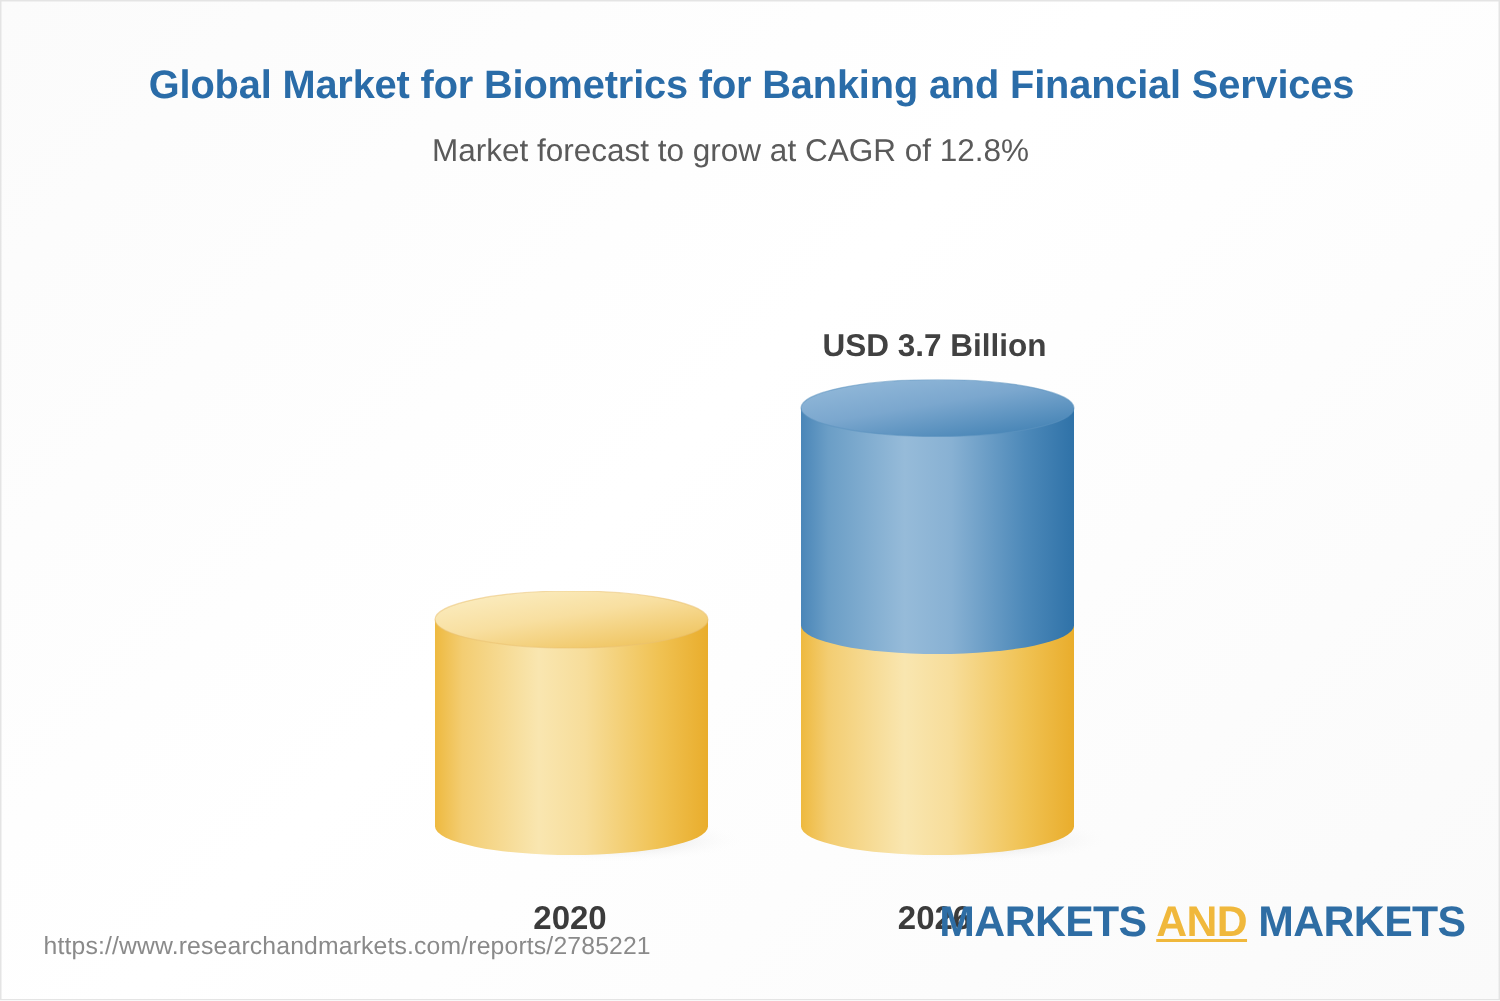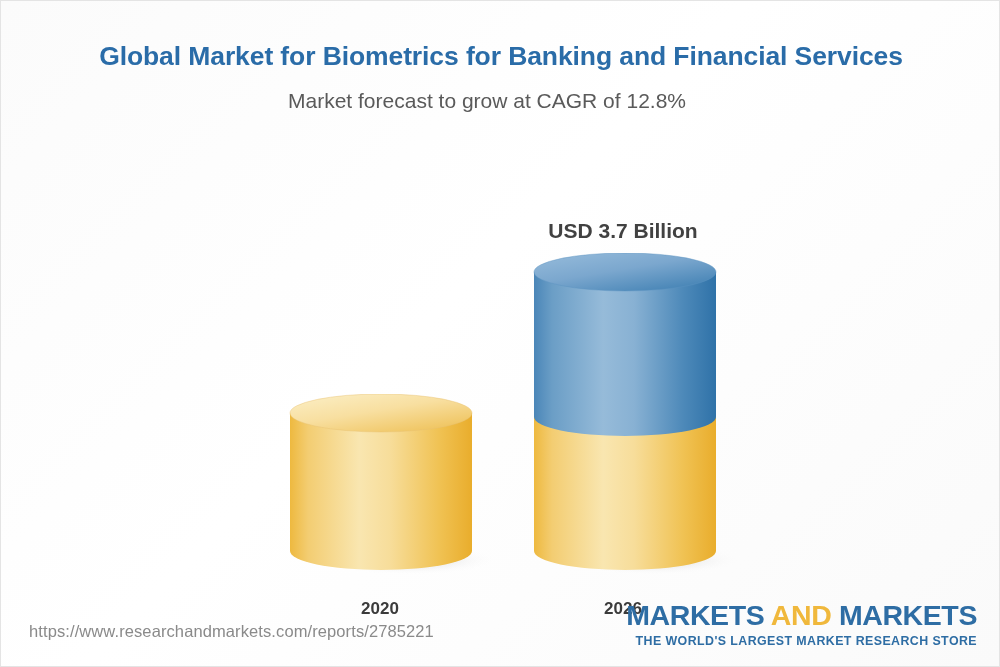--- a/index.html
+++ b/index.html
@@ -75,21 +75,21 @@
   .cylinder {
     position: absolute;
     bottom: 0;
   }
 
   
   .cat-label {
     position: absolute;
     left: 50%;
     transform: translateX(-50%);
-    font-size: 17px;
+    font-size: 22px;
     font-weight: bold;
     color: #3b3b3b;
     white-space: nowrap;
   }
 
   
   #footer-url {
     position: absolute;
     left: 28px;
     top: 621px;
@@ -105,21 +105,21 @@
     text-align: right;
   }
   #logo-wordmark {
     font-size: 28.5px;
     font-weight: bold;
     letter-spacing: -0.4px;
     line-height: 1.0;
     white-space: nowrap;
   }
   .logo-blue { color: #2e6da4; }
-  .logo-gold { color: #f0b83c; }
+  .logo-gold { color: #f0b83c; text-decoration: underline; }
   #logo-tagline {
     margin-top: 4px;
     font-size: 12.4px;
     font-weight: bold;
     color: #2e6da4;
     letter-spacing: 0.42px;
     white-space: nowrap;
   }
 </style>
 </head>
@@ -219,16 +219,15 @@
 
       <div class="cat-label" style="top:408px;">2026</div>
     </div>
 
   </div>
 
   <div id="footer-url">https://www.researchandmarkets.com/reports/2785221</div>
 
   <div id="logo">
     <div id="logo-wordmark"><span class="logo-blue">MARKETS </span><span class="logo-gold">AND</span><span class="logo-blue"> MARKETS</span></div>
-    <div id="logo-tagline">THE WORLD'S LARGEST MARKET RESEARCH STORE</div>
   </div>
 
 </div>
 
 </body></html>

